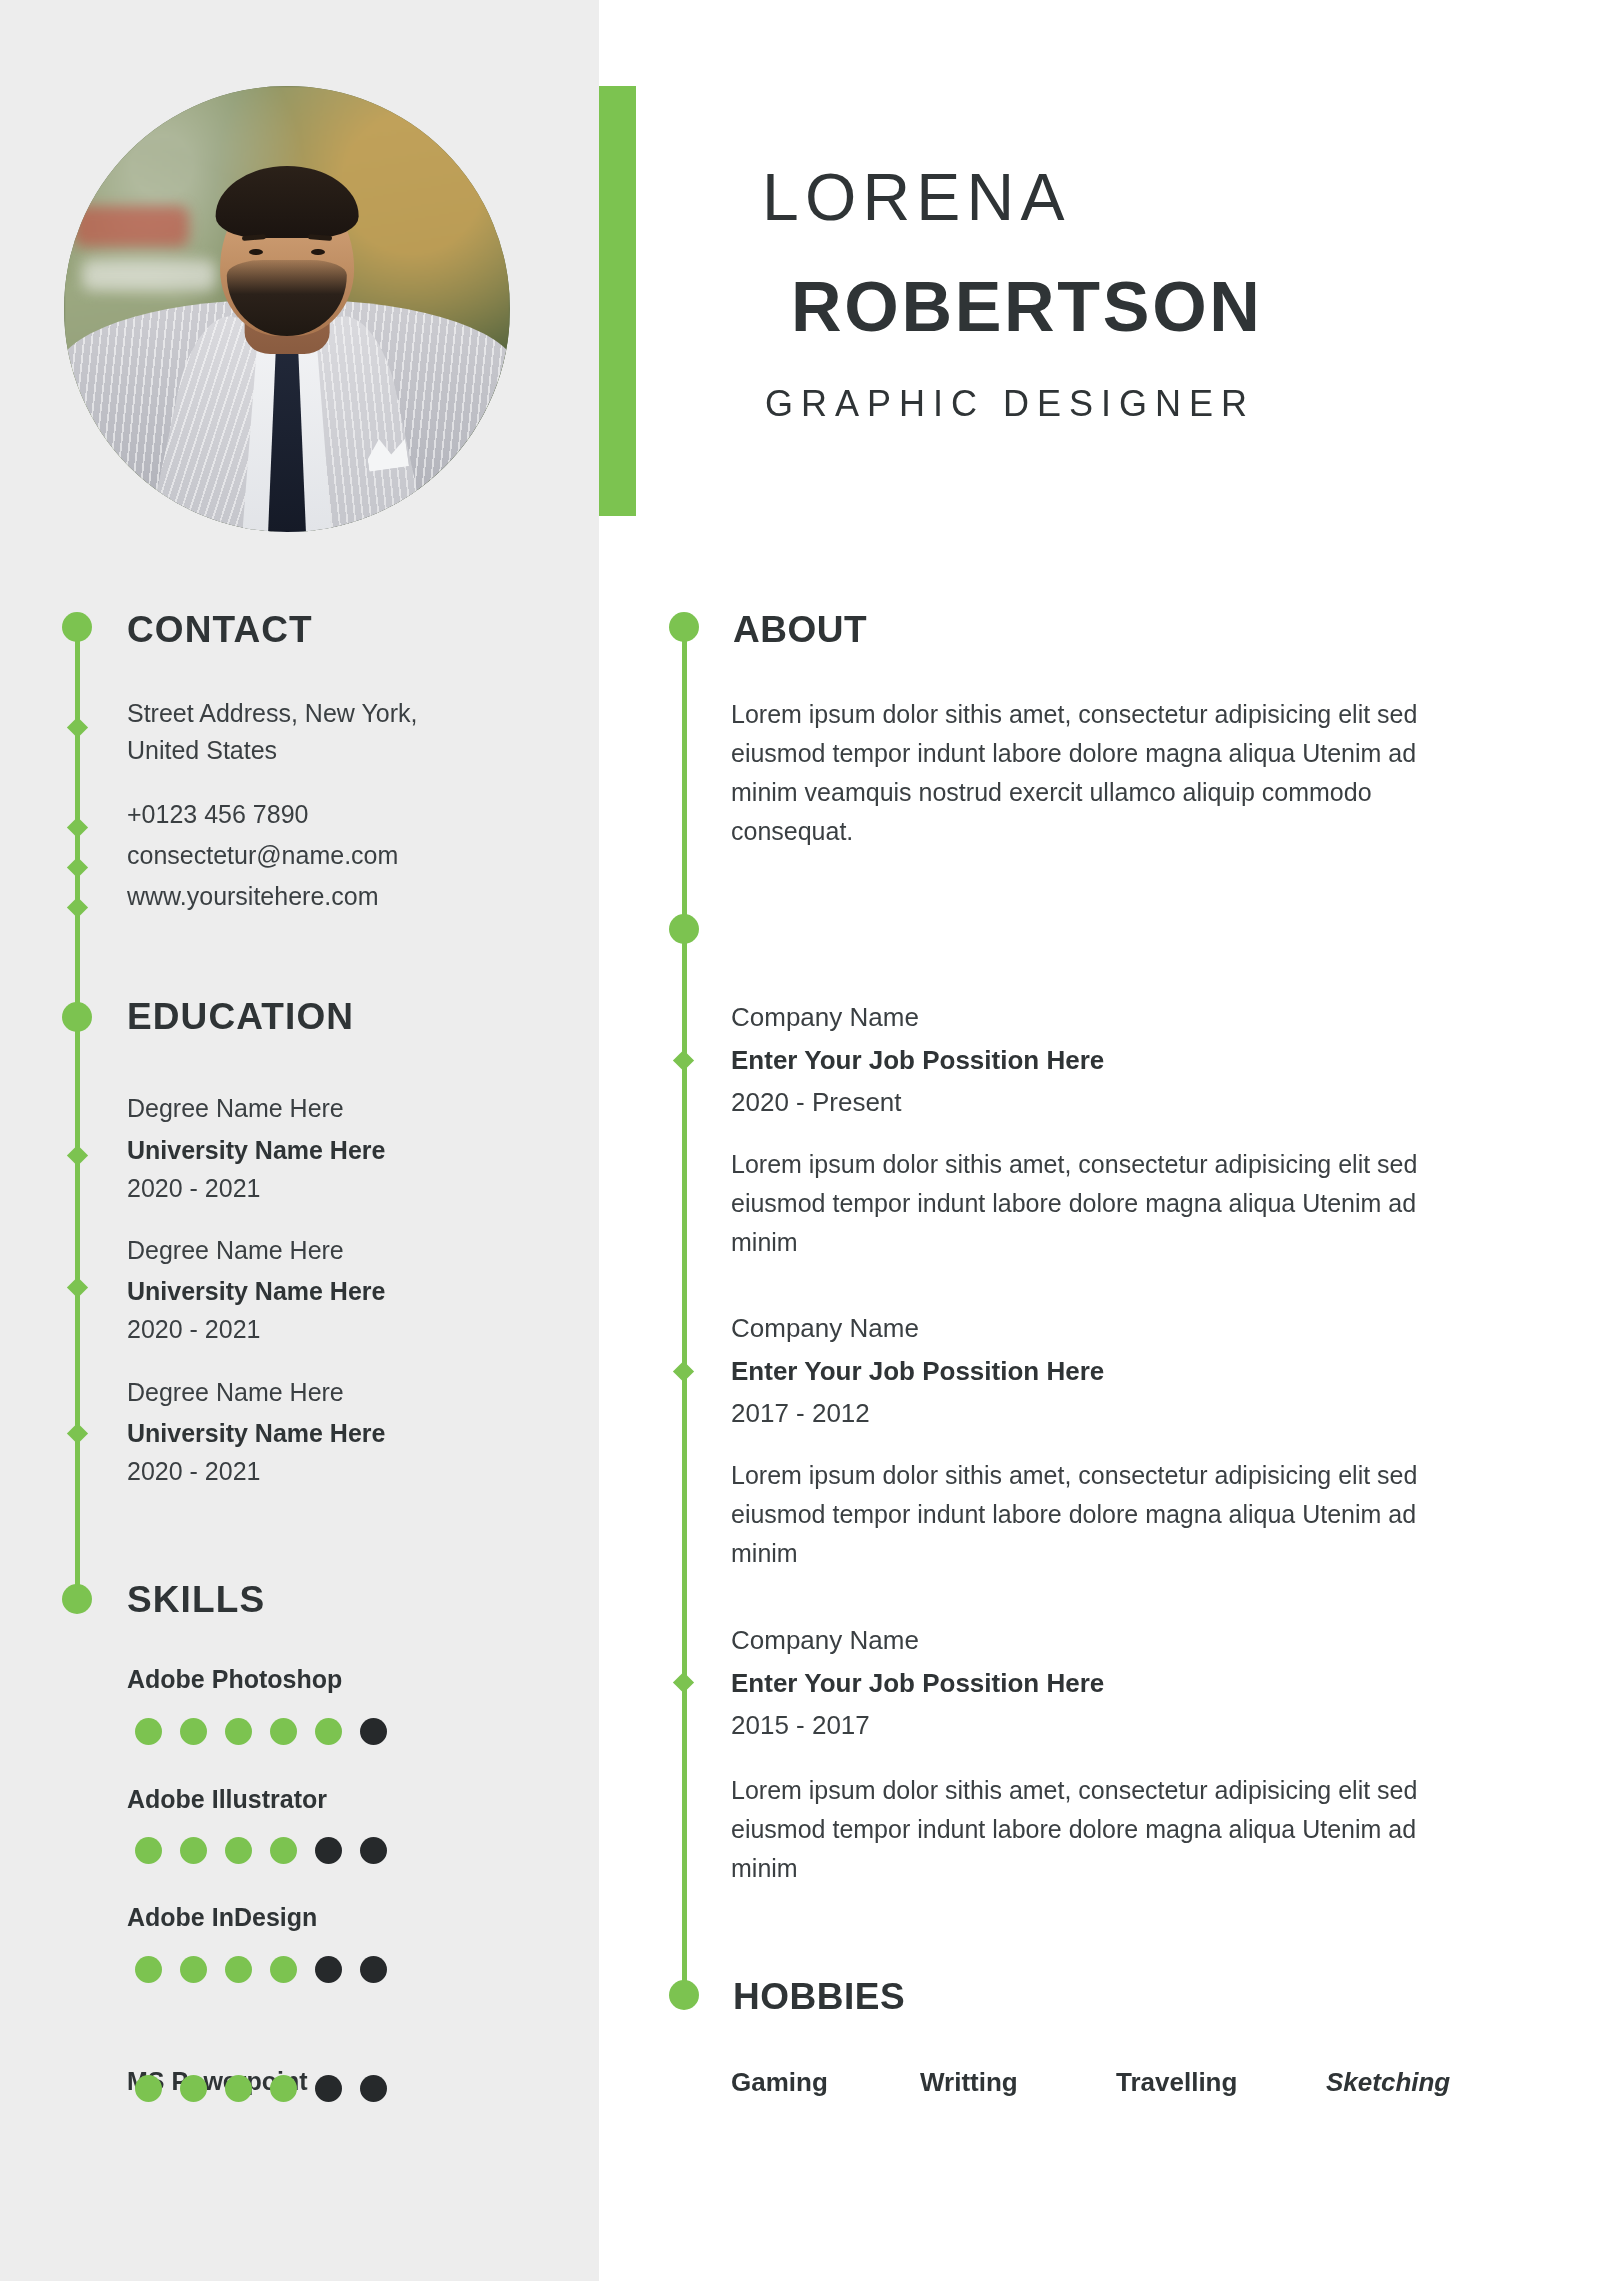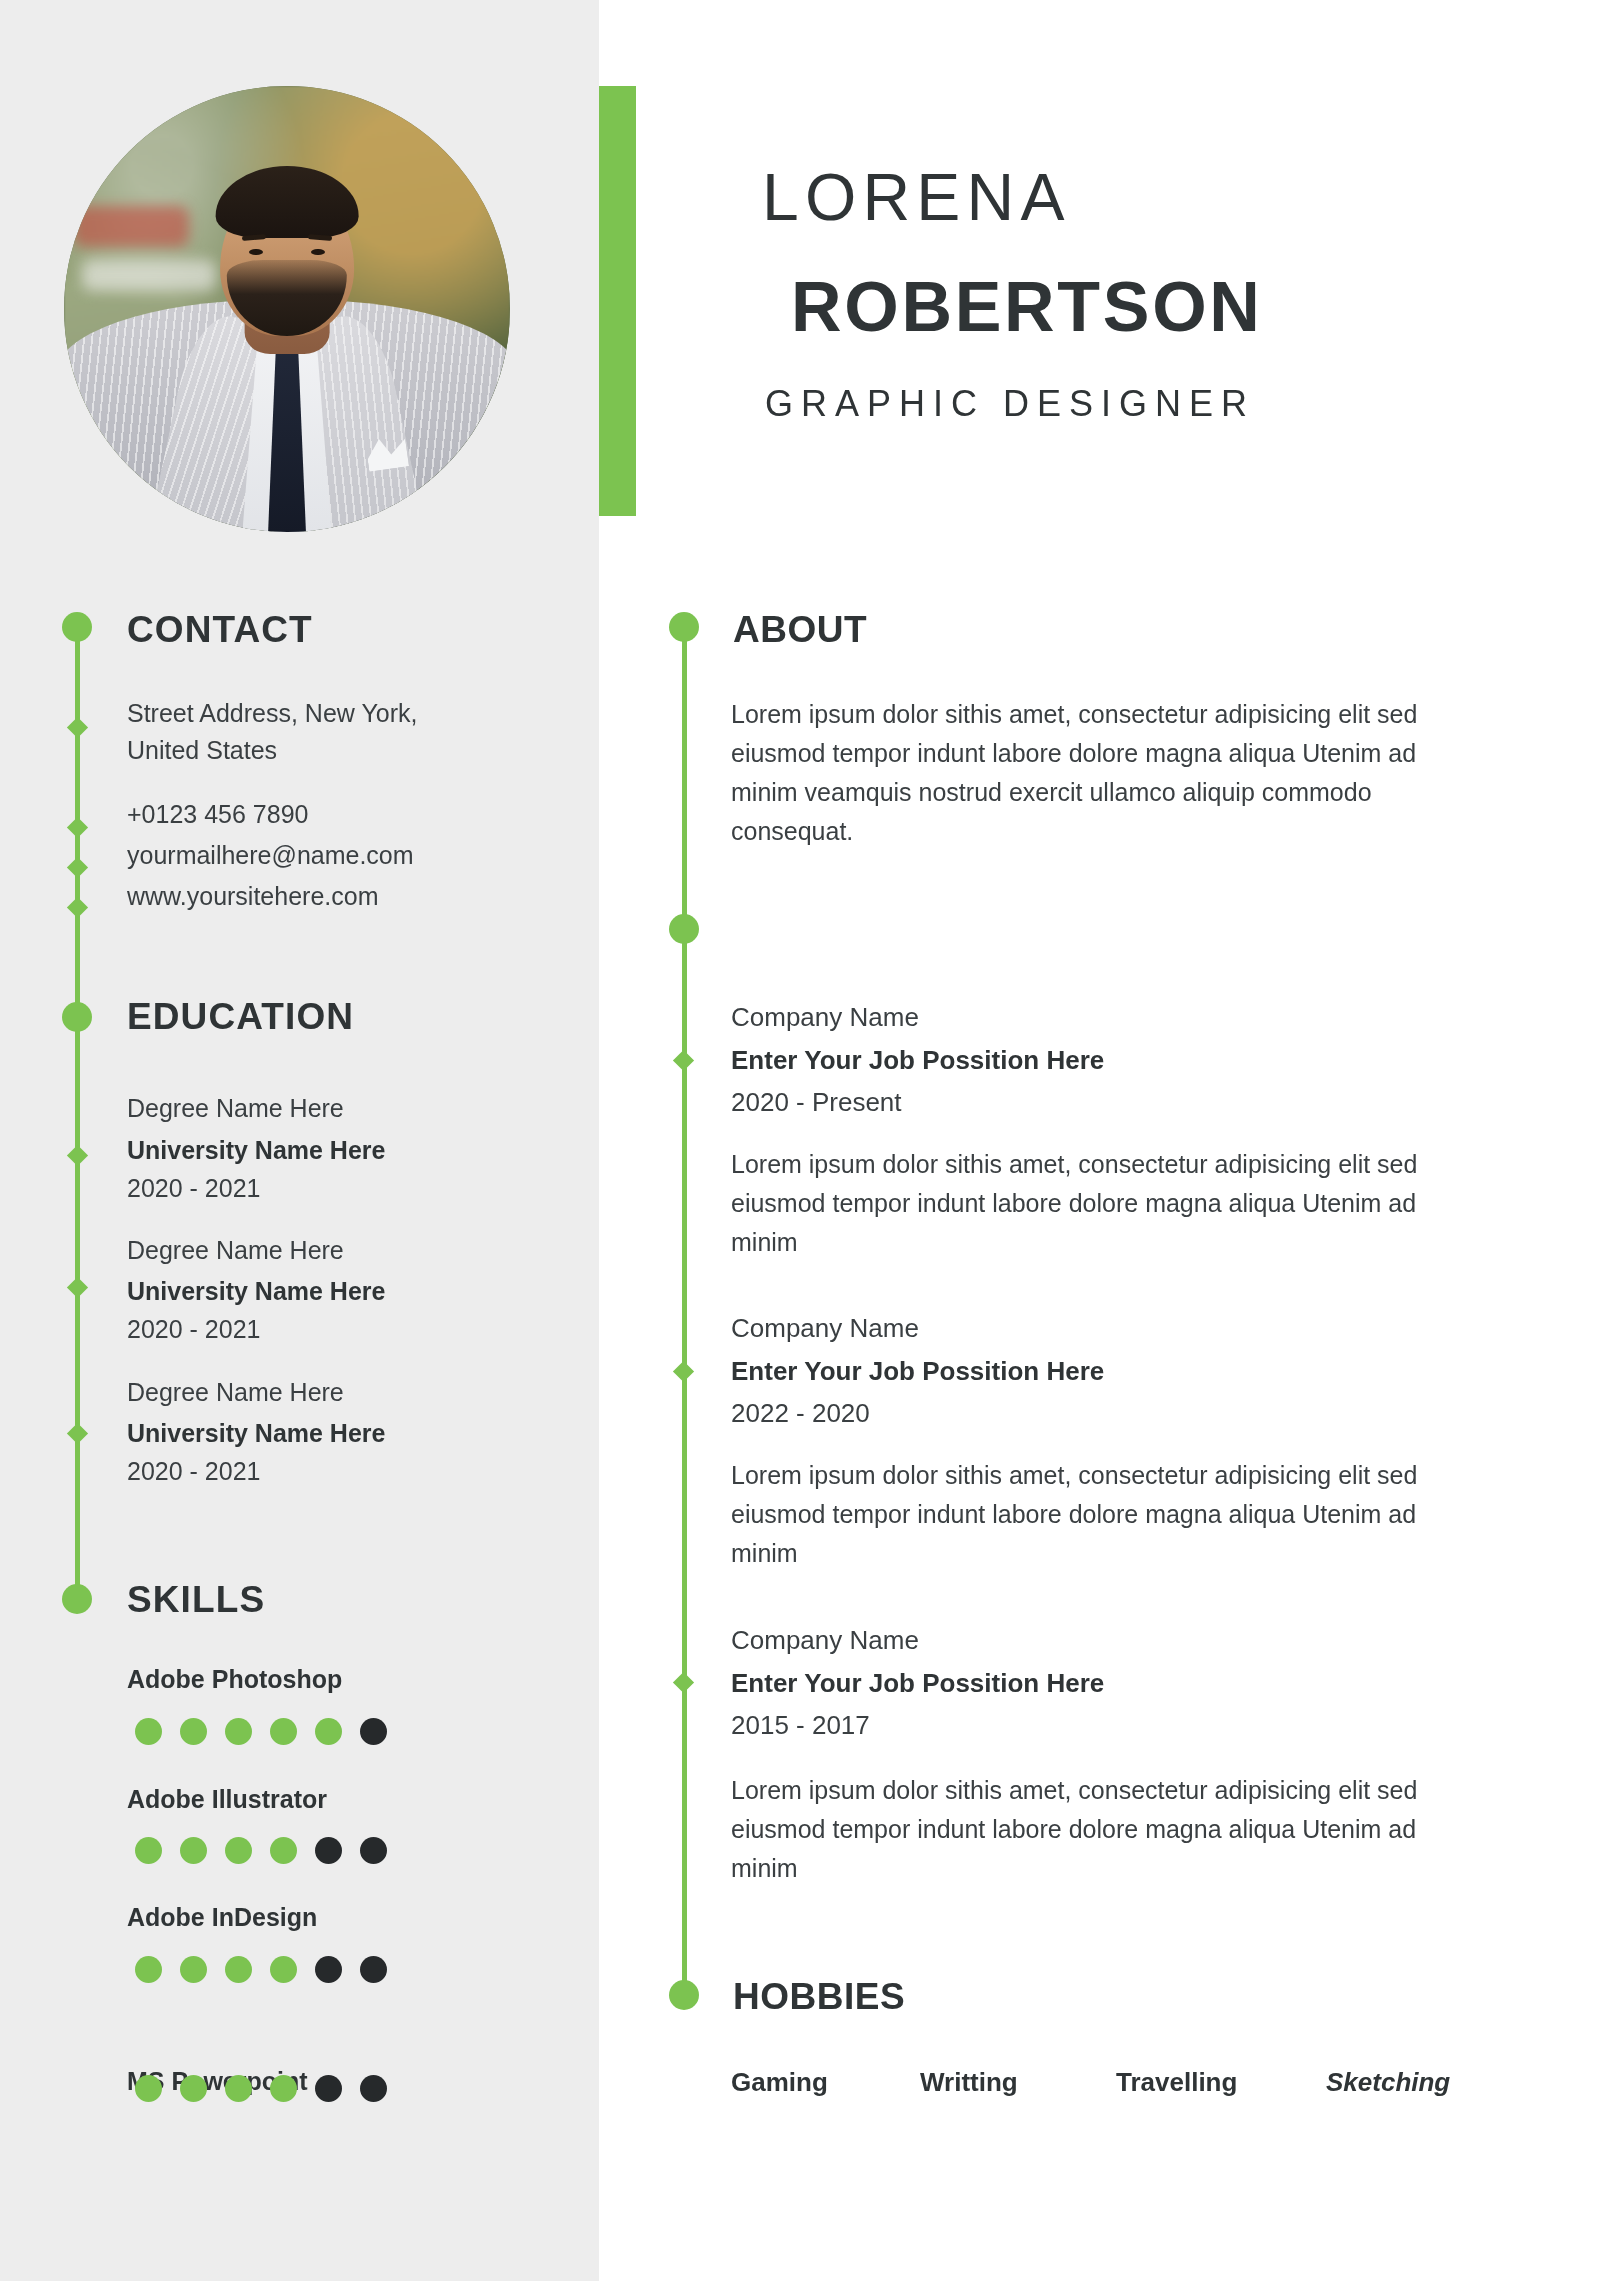--- a/index.html
+++ b/index.html
@@ -290,21 +290,21 @@
   <div class="tl-diamond" style="left:70px; top:860px;"></div>
   <div class="tl-diamond" style="left:70px; top:900px;"></div>
   <div class="tl-diamond" style="left:70px; top:1148px;"></div>
   <div class="tl-diamond" style="left:70px; top:1280px;"></div>
   <div class="tl-diamond" style="left:70px; top:1426px;"></div>
 
   <div class="sec-title" style="left:127px; top:609px;">CONTACT</div>
   <div class="txt txt-reg" style="left:127px; top:695px; width:419px;">Street Address, New York,</div>
   <div class="txt txt-reg" style="left:127px; top:732px; width:419px;">United States</div>
   <div class="txt txt-reg" style="left:127px; top:796px;">+0123 456 7890</div>
-  <div class="txt txt-reg" style="left:127px; top:837px;">yourmailhere@name.com</div>
+  <div class="txt txt-reg" style="left:127px; top:837px;">consectetur@name.com</div>
   <div class="txt txt-reg" style="left:127px; top:878px;">www.yoursitehere.com</div>
 
   <div class="sec-title" style="left:127px; top:996px;">EDUCATION</div>
 
   <div class="txt txt-reg" style="left:127px; top:1090px;">Degree Name Here</div>
   <div class="txt txt-bold" style="left:127px; top:1132px;">University Name Here</div>
   <div class="txt txt-reg" style="left:127px; top:1170px;">2020 - 2021</div>
 
   <div class="txt txt-reg" style="left:127px; top:1232px;">Degree Name Here</div>
   <div class="txt txt-bold" style="left:127px; top:1273px;">University Name Here</div>
@@ -373,21 +373,21 @@
   <div class="para" style="left:731px; top:695px; width:757px;">Lorem ipsum dolor sithis amet, consectetur adipisicing elit sed eiusmod tempor indunt  labore dolore magna aliqua Utenim ad minim veamquis nostrud exercit ullamco aliquip commodo consequat.</div>
 
 
   <div class="job-company" style="left:731px; top:1002px;">Company Name</div>
   <div class="job-title" style="left:731px; top:1045px;">Enter Your Job Possition Here</div>
   <div class="job-date" style="left:731px; top:1087px;">2020 - Present</div>
   <div class="para" style="left:731px; top:1145px; width:704px;">Lorem ipsum dolor sithis amet, consectetur adipisicing elit sed eiusmod tempor indunt  labore dolore magna aliqua Utenim ad minim</div>
 
   <div class="job-company" style="left:731px; top:1313px;">Company Name</div>
   <div class="job-title" style="left:731px; top:1356px;">Enter Your Job Possition Here</div>
-  <div class="job-date" style="left:731px; top:1398px;">2022 - 2020</div>
+  <div class="job-date" style="left:731px; top:1398px;">2017 - 2012</div>
   <div class="para" style="left:731px; top:1456px; width:704px;">Lorem ipsum dolor sithis amet, consectetur adipisicing elit sed eiusmod tempor indunt  labore dolore magna aliqua Utenim ad minim</div>
 
   <div class="job-company" style="left:731px; top:1625px;">Company Name</div>
   <div class="job-title" style="left:731px; top:1668px;">Enter Your Job Possition Here</div>
   <div class="job-date" style="left:731px; top:1710px;">2015 - 2017</div>
   <div class="para" style="left:731px; top:1771px; width:704px;">Lorem ipsum dolor sithis amet, consectetur adipisicing elit sed eiusmod tempor indunt  labore dolore magna aliqua Utenim ad minim</div>
 
   <div class="r-sec-title" style="left:733px; top:1976px;">HOBBIES</div>
   <div class="hobby" style="left:731px; top:2067px;">Gaming</div>
   <div class="hobby" style="left:920px; top:2067px;">Writting</div>

